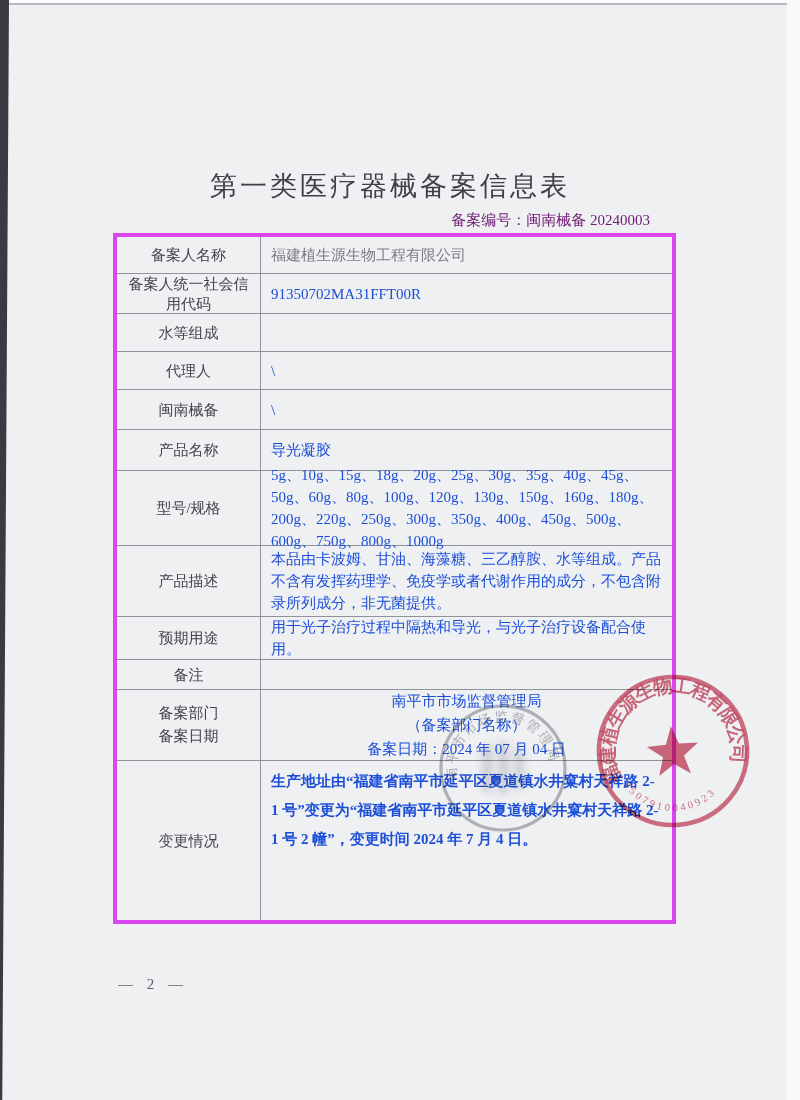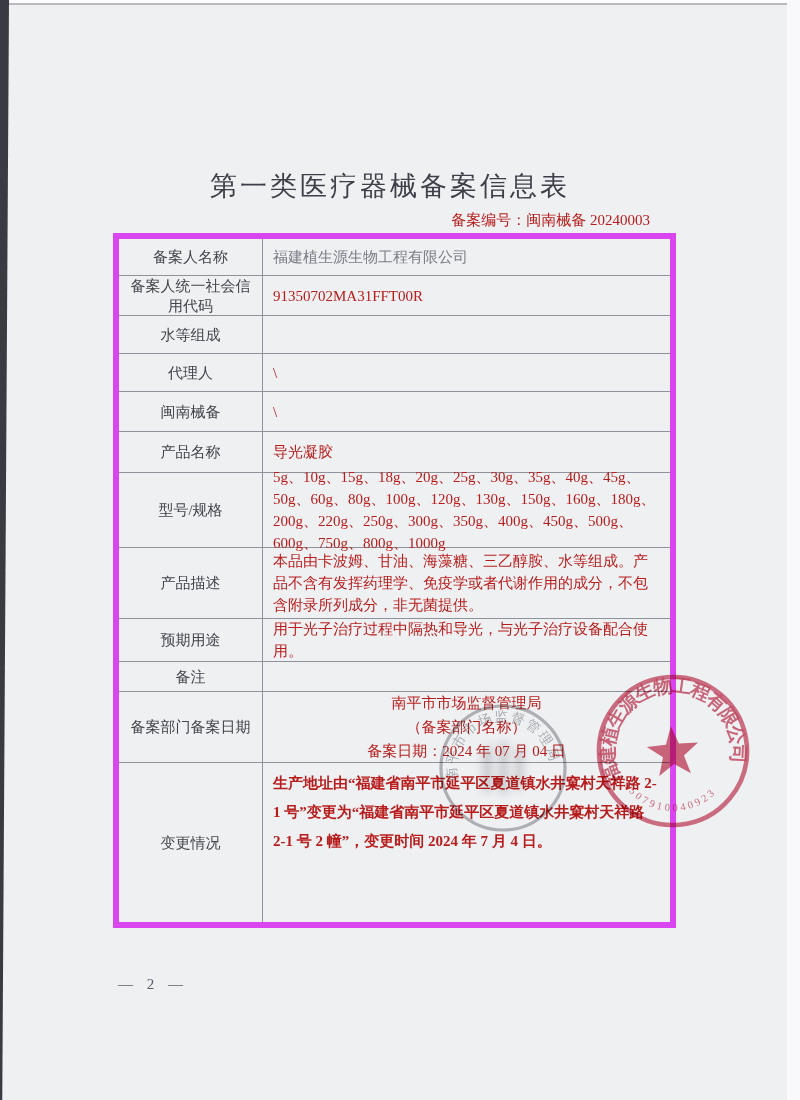--- a/index.html
+++ b/index.html
@@ -17,47 +17,47 @@
                     background:#3a3a42; clip-path:polygon(0 0,100% 0,25% 100%,0 100%); }
   .scan-right-strip { position:absolute; top:0; right:0; width:13px; height:1100px; background:#f9f9fb; }
 
   
   .doc-title {
     position:absolute; top:168px; left:0; width:780px;
     text-align:center; font-size:27px; letter-spacing:3px; color:#3f3f49;
   }
   .record-line {
     position:absolute; top:211px; left:0; width:650px;
-    text-align:right; font-size:15px; color:#b91c1c;
+    text-align:right; font-size:15px; color:#701a75;
   }
 
   
   .form-table {
     position:absolute; top:233px; left:113px; width:563px;
-    border:6px solid #d946ef; background:transparent;
+    border:4px solid #d946ef; background:transparent;
     font-size:15px;
   }
   .t-row { display:flex; border-top:1px solid #8f929b; }
   .t-row:first-child { border-top:none; }
   .cell-label {
     width:144px; flex:0 0 144px; border-right:1px solid #8f929b;
     display:flex; align-items:center; justify-content:center;
     text-align:center; padding:2px 8px; line-height:20px; color:#43434b;
   }
   .cell-value {
     flex:1; display:flex; align-items:center;
-    padding:3px 10px; line-height:22px; color:#b91c1c;
+    padding:3px 10px; line-height:22px; color:#1d4ed8;
   }
   .h36{height:36px}.h40{height:40px}.h38{height:38px}.h37{height:37px}
   .h41{height:41px}.h75{height:75px}.h71{height:71px}.h43{height:43px}
   .h30{height:30px}.h160{height:160px}
   .value-faint { color:#7b7b86; }
   .cell-value.center-col { flex-direction:column; justify-content:center; align-items:center; line-height:24px; }
   .cell-value.top-align { align-items:flex-start; padding-top:6px; line-height:29px;font-weight:bold; }
-  .label-two-line { display:flex; flex-direction:row; line-height:23px;font-family:Liberation Serif, serif; }
+  .label-two-line { display:flex; flex-direction:column; line-height:23px;font-family:Liberation Serif, serif; }
 
   
   .page-number { position:absolute; top:976px; left:118px; font-size:15px;
                  letter-spacing:5px; color:#5c5c64; }
 
   
   .stamp { position:absolute; mix-blend-mode:multiply; pointer-events:none; }
   .stamp-company  { top:666px; left:588px; width:170px; height:170px; transform:rotate(-5deg); }
   .stamp-authority{ top:698px; left:433px; width:140px; height:140px; filter:blur(0.5px); opacity:0.82; }
 </style>

